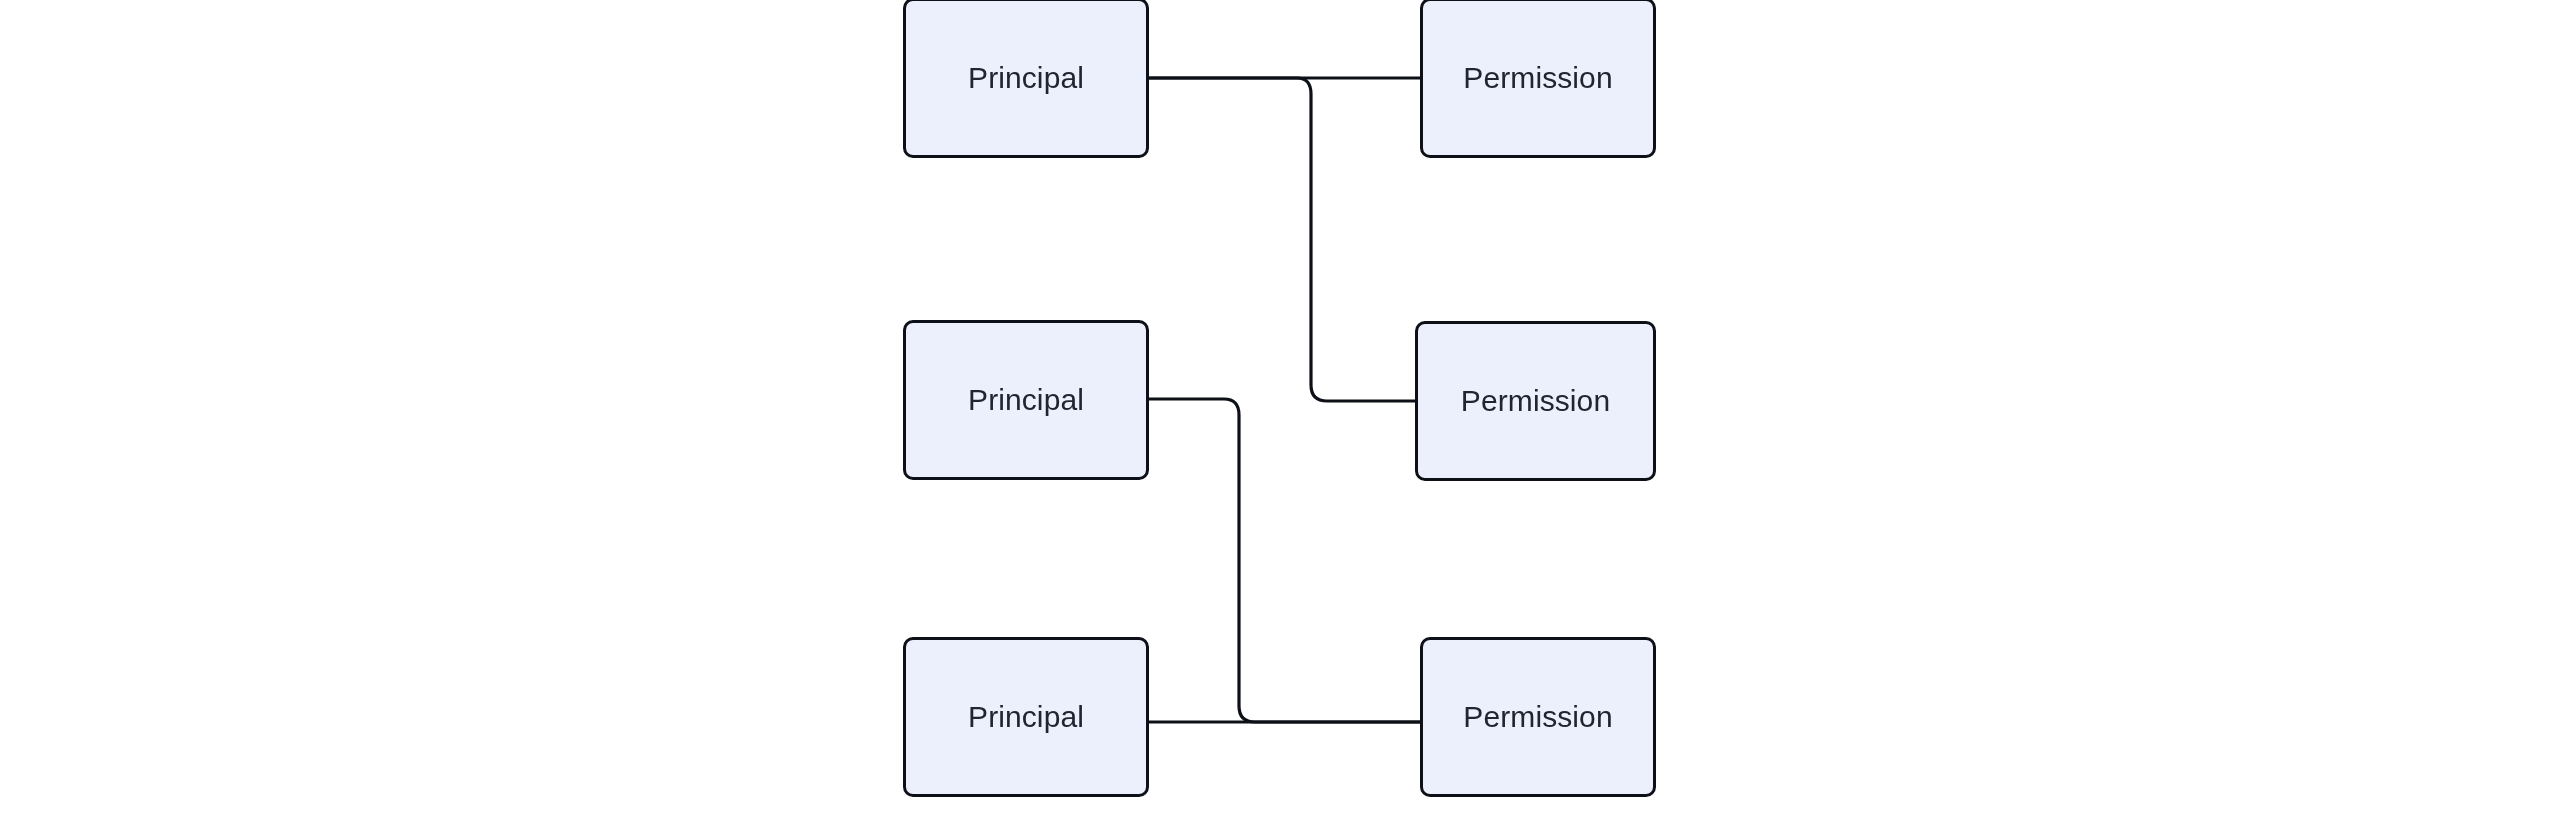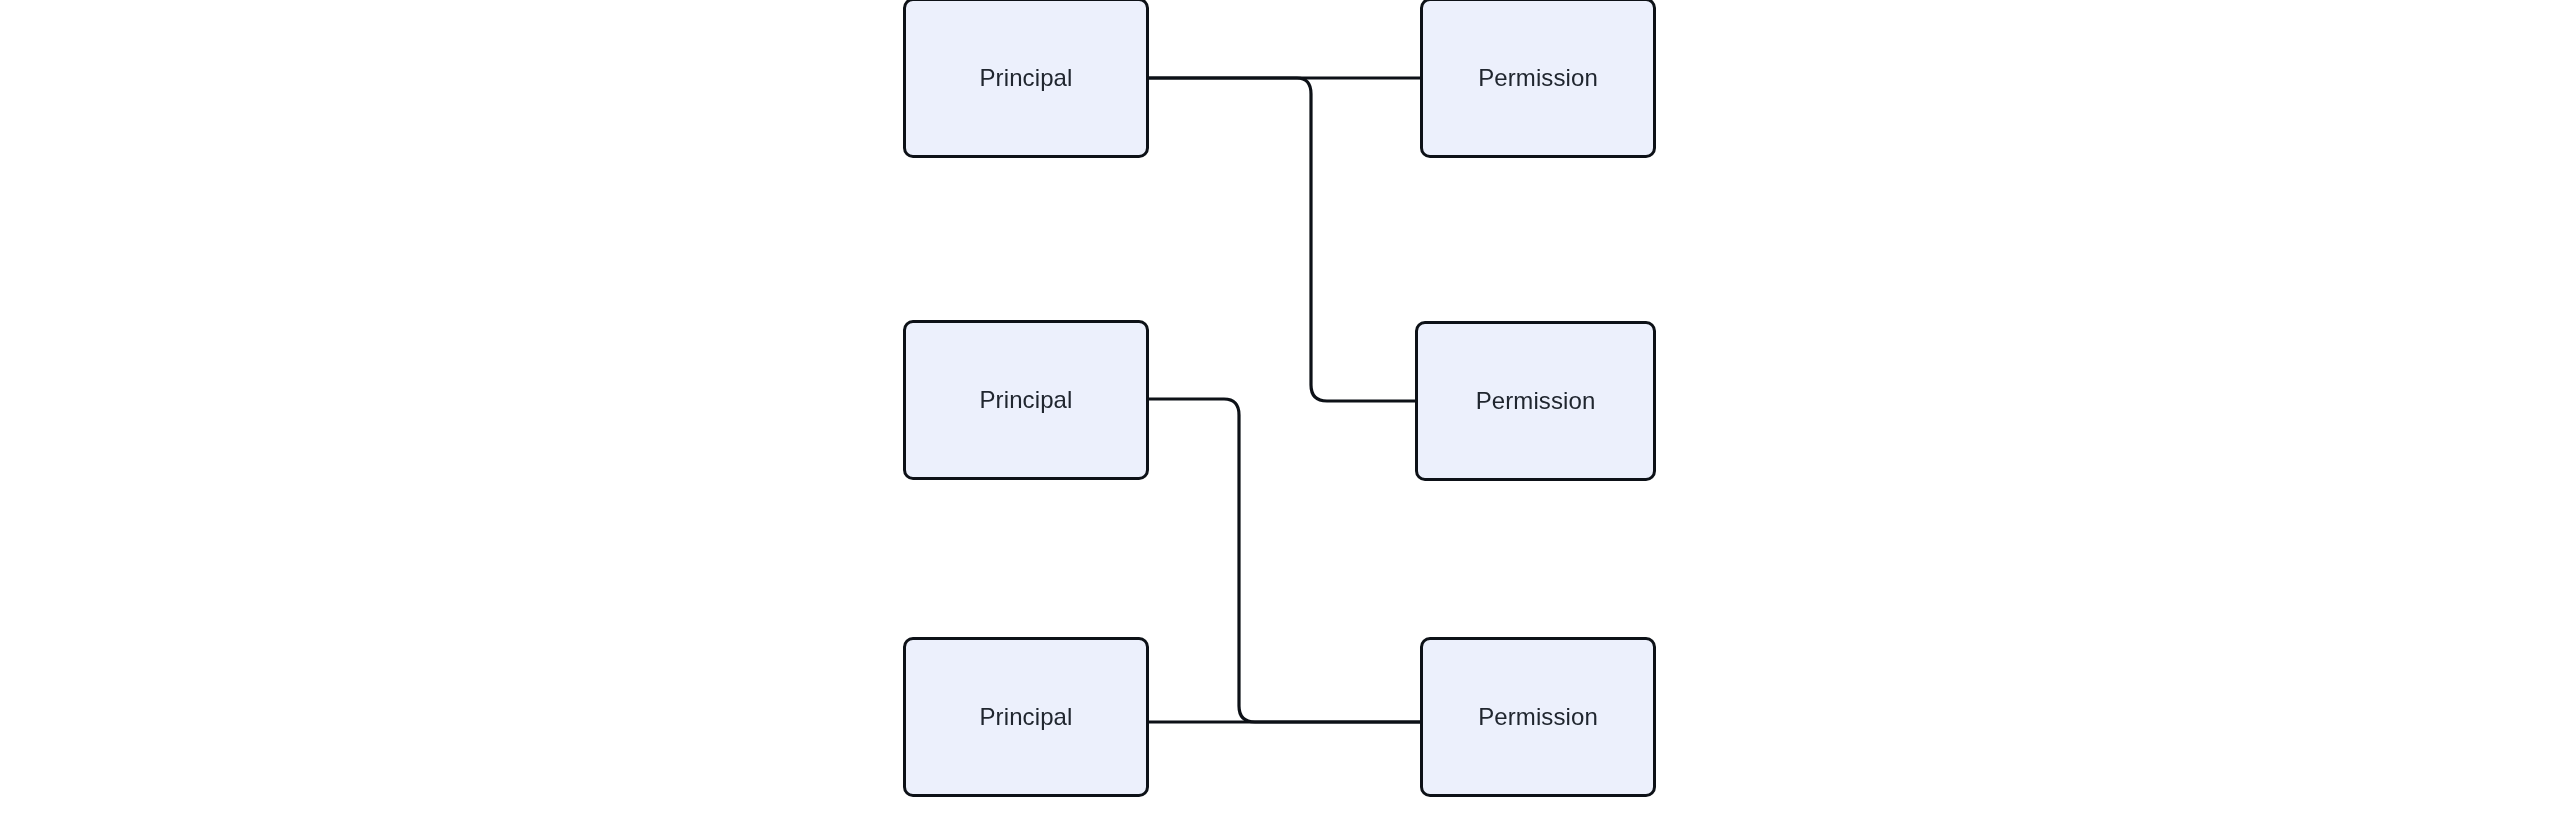--- a/index.html
+++ b/index.html
@@ -39,21 +39,21 @@
     background: #ECF0FC;
     border: 3.2px solid #0d1117;
     border-radius: 10px;
     display: flex;
     align-items: center;
     justify-content: center;
     z-index: 2;
   }
   .node-label {
     font-family: "Liberation Sans", sans-serif;
-    font-size: 24px;
+    font-size: 30px;
     line-height: 1;
     color: #20262f;
     letter-spacing: 0.1px;
     white-space: nowrap;
     user-select: none;
   }
 </style>
 </head>
 <body>
 

